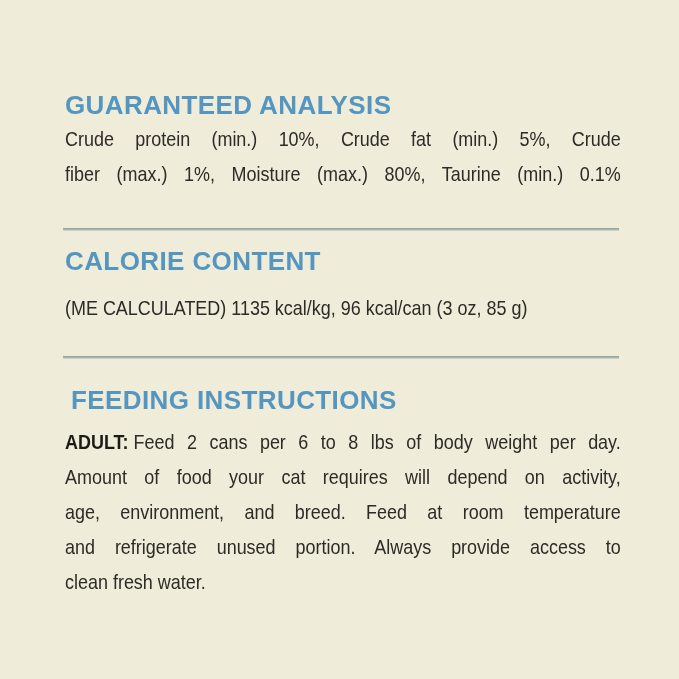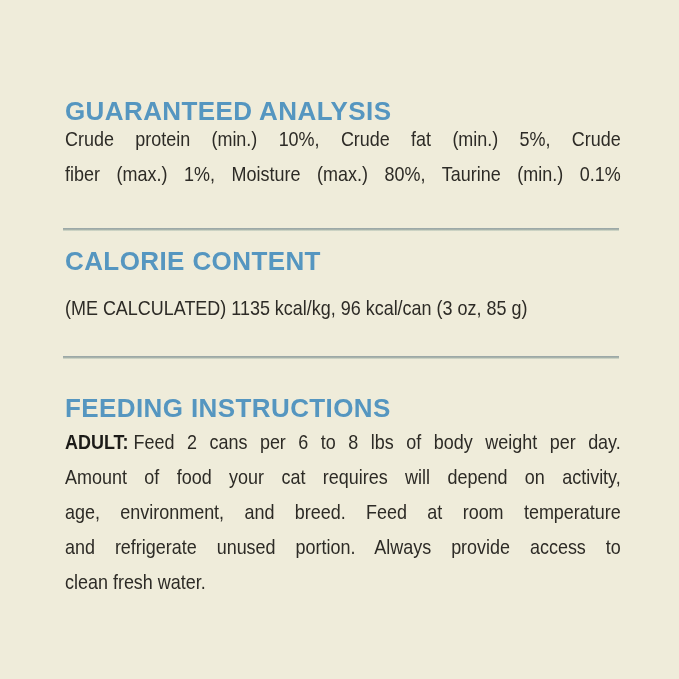--- a/index.html
+++ b/index.html
@@ -54,25 +54,25 @@
   }
   .divider {
     position: absolute;
     left: 63px;
     width: 556px;
     height: 3px;
     background: linear-gradient(to bottom, #96a4a6 0%, #aab4ab 55%, #dfe4d2 100%);
   }
   #divider-1 { top: 228px; }
   #divider-2 { top: 356px; }
-  #ga-heading { top: 96px; }
+  #ga-heading { top: 90px; }
   #ga-body { top: 121px; }
   #cal-heading { top: 246px; }
   #cal-body { top: 290px; }
-  #feed-heading { top: 393px; }
+  #feed-heading { top: 385px; margin-left: 6px; }
   #feed-body { top: 424px; }
 </style>
 </head>
 <body>
 
 <div class="label-panel">
 
   <h2 class="sec-heading" id="ga-heading">GUARANTEED ANALYSIS</h2>
 
   <div class="body-block" id="ga-body">

